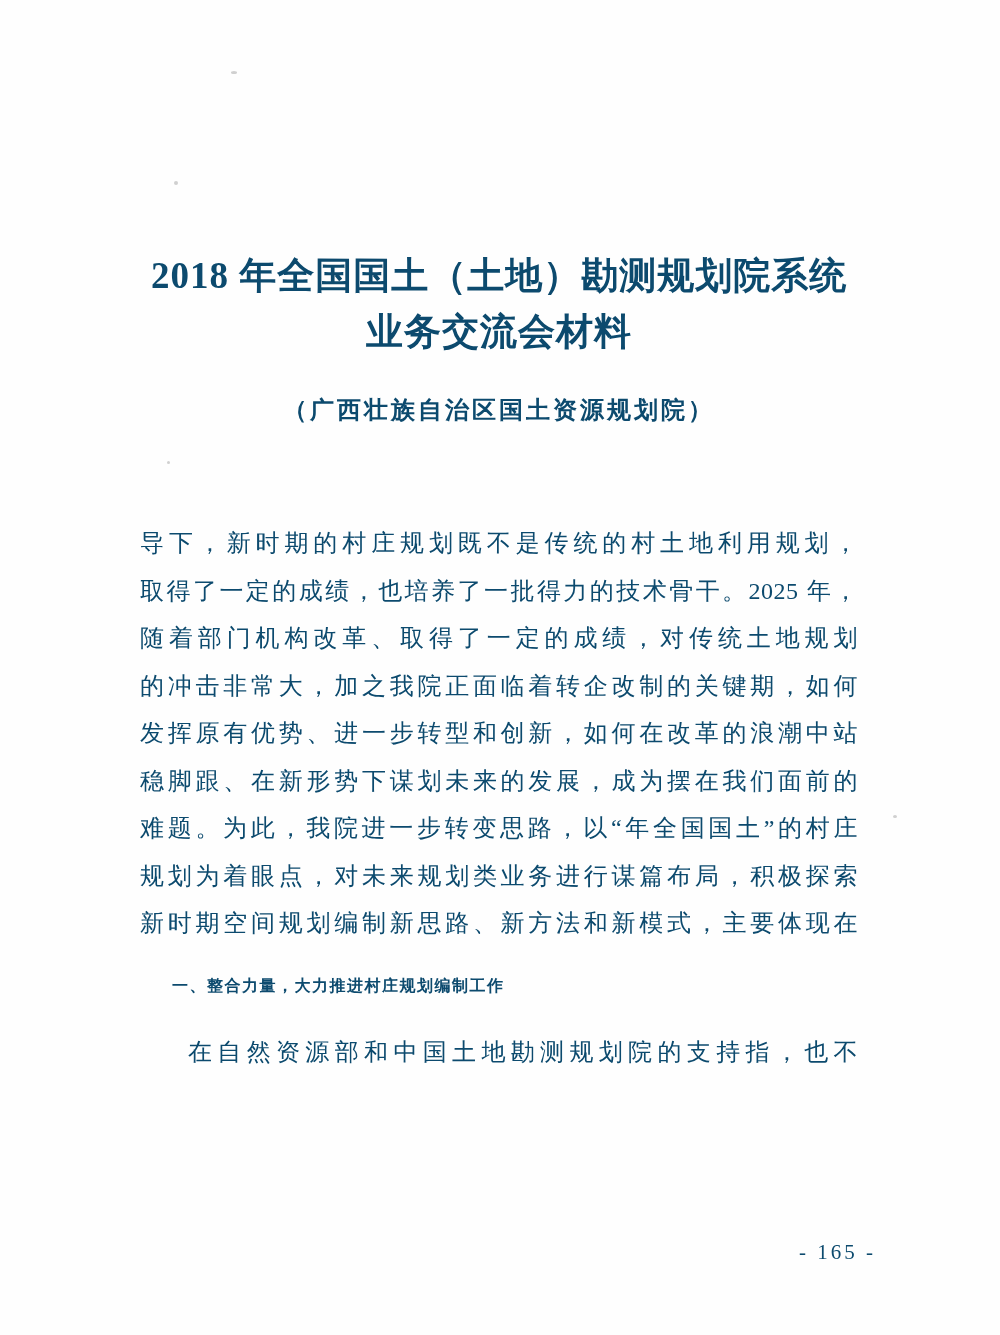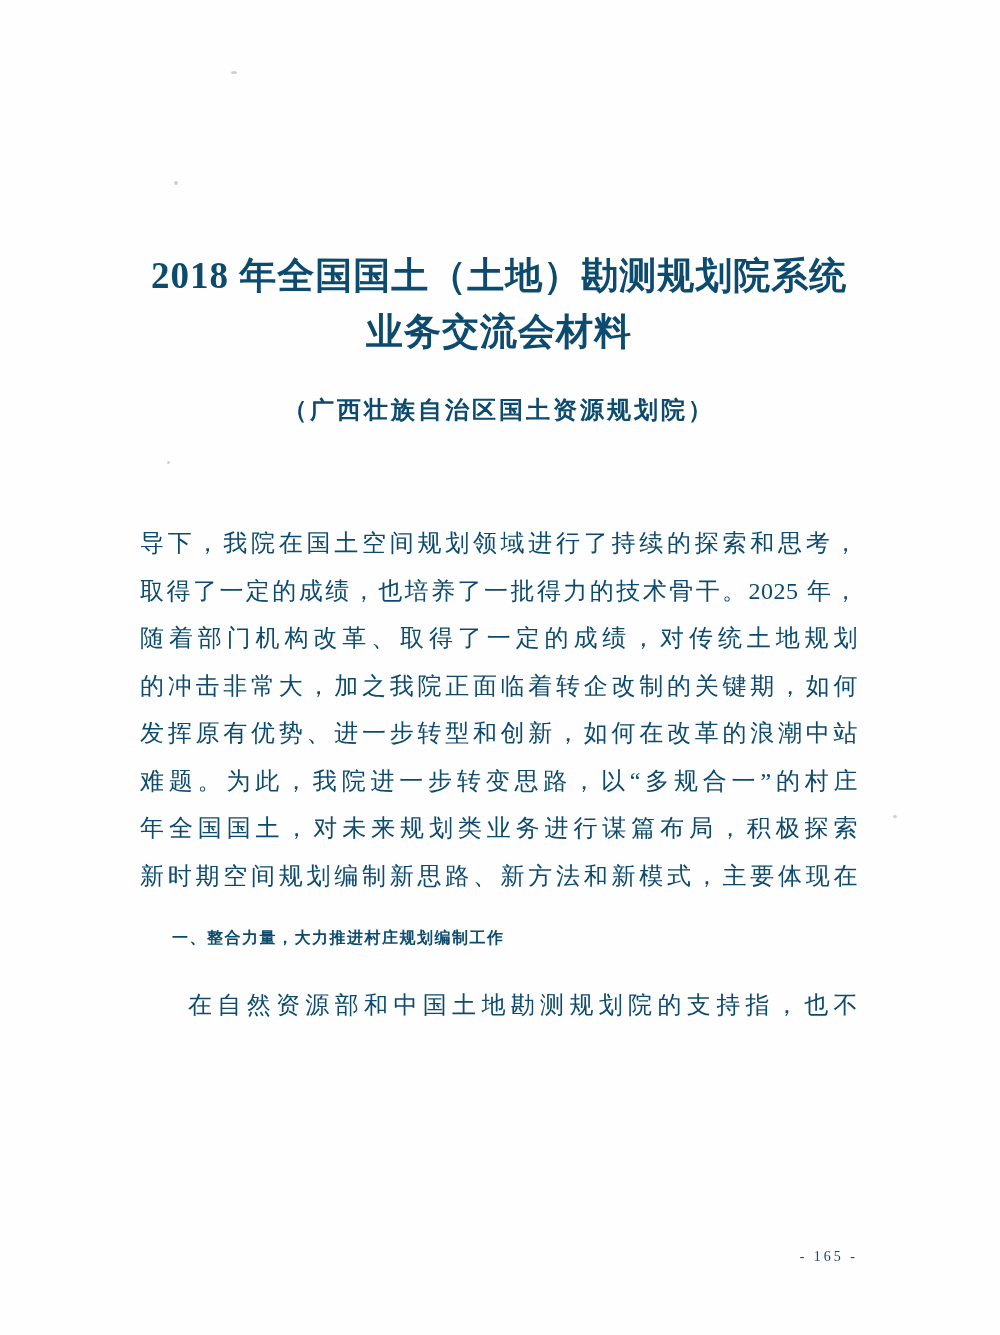--- a/index.html
+++ b/index.html
@@ -50,23 +50,23 @@
     font-family: "Liberation Sans", sans-serif;
     font-size: 16px;
     font-weight: bold;
     margin: 14px 0 0 0;
     padding-left: 2em;
     line-height: 47.5px;
     letter-spacing: 1.5px;
   }
   .page-number {
     position: absolute;
-    right: 142px;
+    right: 124px;
     bottom: 70px;
-    font-size: 14px;
+    font-size: 21px;
     letter-spacing: 3px;
     white-space: pre;
   }
   .scan-speck {
     position: absolute;
     background: #9a9a9a;
     border-radius: 50%;
     opacity: 0.45;
   }
   .speck-1 { left: 231px; top: 71px; width: 6px; height: 3px; }
@@ -85,27 +85,28 @@
   <span class="scan-speck speck-4"></span>
 
   <h1 class="doc-title">
     <span class="title-line">2018 年全国国土（土地）勘测规划院系统</span>
     <span class="title-line">业务交流会材料</span>
   </h1>
 
   <p class="doc-subtitle">（广西壮族自治区国土资源规划院）</p>
 
   <div class="body-block first">
-    <p class="body-line">导下，我院在国土空间规划领域进行了持续的探索和思考，</p>
+    <p class="body-line">导下，新时期的村庄规划既不是传统的村土地利用规划，</p>
     <p class="body-line">取得了一定的成绩，也培养了一批得力的技术骨干。2025 年，</p>
     <p class="body-line">随着部门机构改革、取得了一定的成绩，对传统土地规划</p>
     <p class="body-line">的冲击非常大，加之我院正面临着转企改制的关键期，如何</p>
     <p class="body-line">发挥原有优势、进一步转型和创新，如何在改革的浪潮中站</p>
-    <p class="body-line">难题。为此，我院进一步转变思路，以“多规合一”的村庄</p>
-    <p class="body-line">年全国国土，对未来规划类业务进行谋篇布局，积极探索</p>
+    <p class="body-line">稳脚跟、在新形势下谋划未来的发展，成为摆在我们面前的</p>
+    <p class="body-line">难题。为此，我院进一步转变思路，以“年全国国土”的村庄</p>
+    <p class="body-line">规划为着眼点，对未来规划类业务进行谋篇布局，积极探索</p>
     <p class="body-line">新时期空间规划编制新思路、新方法和新模式，主要体现在</p>
   </div>
 
   <h2 class="section-heading">一、整合力量，大力推进村庄规划编制工作</h2>
 
   <div class="body-block second">
     <p class="body-line indent">在自然资源部和中国土地勘测规划院的支持指，也不</p>
   </div>
 
   <div class="page-number">- 165 -</div>

